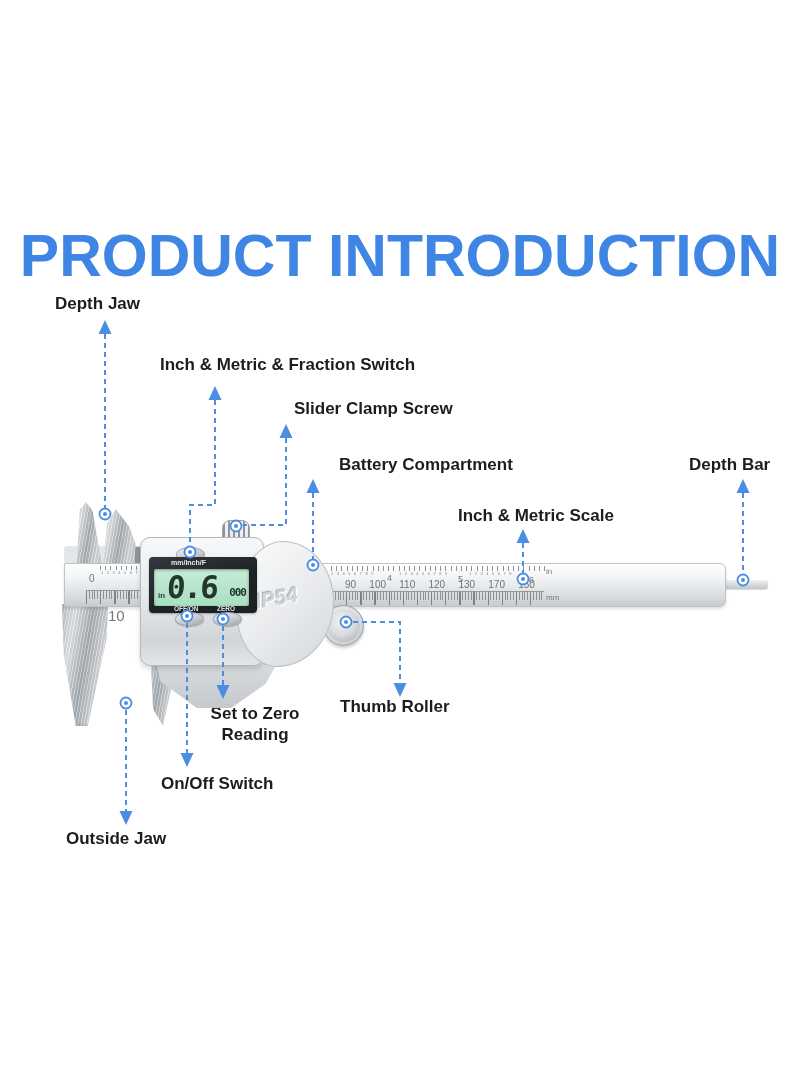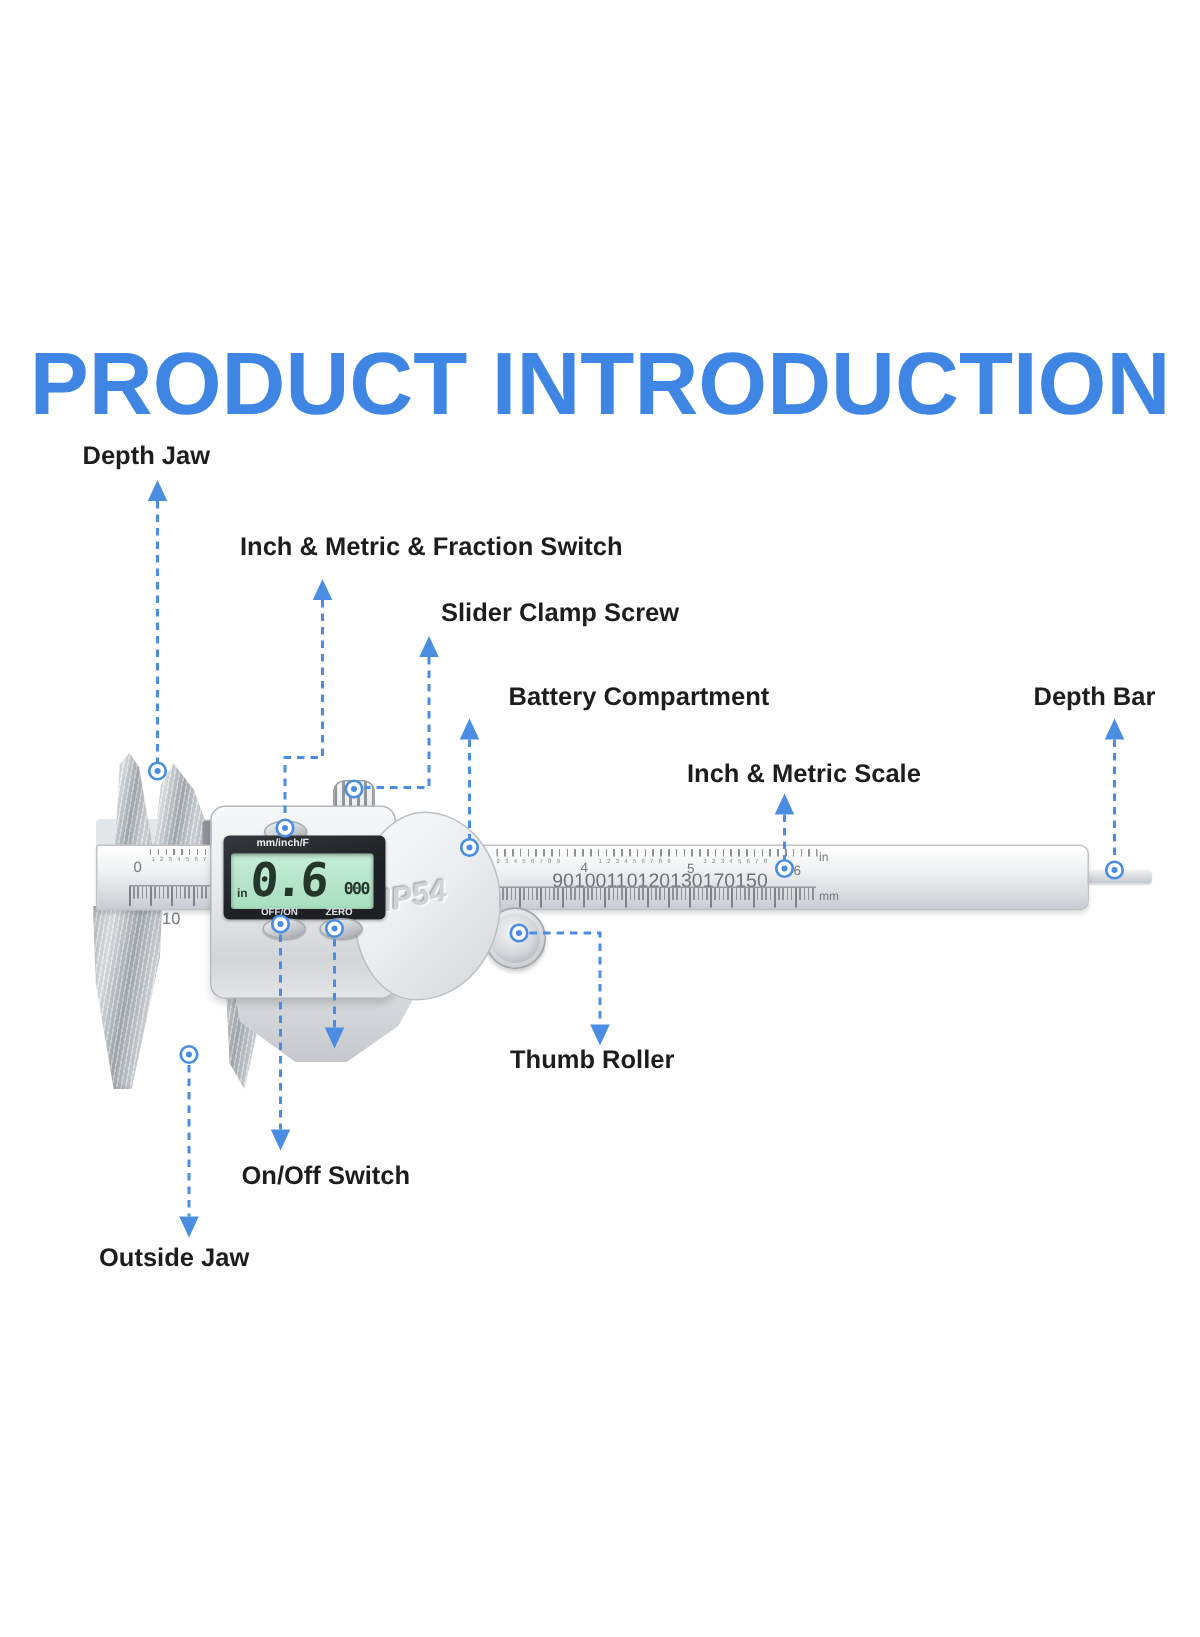--- a/index.html
+++ b/index.html
@@ -40,22 +40,22 @@
       background:repeating-linear-gradient(90deg,#8d9196 0 1px,transparent 1px 5.2px);}
   #inch-ticks-l{left:100px;top:566px;width:42px;height:4px;
       background:repeating-linear-gradient(90deg,#8d9196 0 1px,transparent 1px 5.2px);}
   .mmticks{border-top:1px solid #94989d;}
   .mmticks .minor{position:absolute;left:0;top:0;width:100%;height:8px;
       background:repeating-linear-gradient(90deg,#8d9196 0 1px,transparent 1px 2.83px);}
   .mmticks .major{position:absolute;left:0;top:0;width:100%;height:13px;
       background:repeating-linear-gradient(90deg,#7e8287 0 1.3px,transparent 1.3px 14.15px);}
   #mm-ticks-r{left:332px;top:591px;width:212px;height:13px;}
   #mm-ticks-l{left:86px;top:590px;width:56px;height:13px;}
-  #mm-numbers{left:345px;top:579px;width:190px;display:flex;justify-content:center;
-      position:absolute;z-index:4;font-size:13px;color:#6e7378;}
+  #mm-numbers{left:345px;top:579px;width:190px;display:flex;justify-content:space-between;
+      position:absolute;z-index:4;font-size:10px;color:#6e7378;}
   
   #thumb-roller{left:323px;top:605px;width:39px;height:39px;z-index:5;border-radius:50%;
       background:radial-gradient(circle at 45% 40%,#f4f5f6,#d6d9dc 45%,#aeb3b8 75%,#cdd0d3);
       border:1px solid #9ea3a8;box-shadow:0 2px 3px rgba(0,0,0,.2), inset 0 0 0 3px rgba(255,255,255,.35);}
   #clamp-screw{left:222px;top:520px;width:26px;height:28px;z-index:6;border-radius:8px 8px 3px 3px;
       background:repeating-linear-gradient(90deg,rgba(80,86,92,.5) 0 2px,rgba(255,255,255,.65) 2px 5px),
                  linear-gradient(180deg,#d8dbde,#bfc3c7);border:1px solid #9aa0a5;}
   #screw-neck{left:229px;top:548px;width:12px;height:12px;z-index:5;background:#c2c6ca;border-radius:2px;}
   #slider-main{left:140px;top:537px;width:122px;height:127px;z-index:6;border-radius:10px;
       background:linear-gradient(180deg,#f7f8f9,#e7e9eb 45%,#d2d5d8 80%,#e3e5e7);
@@ -100,21 +100,21 @@
   <div class="part metal" id="prong-right"></div>
   <div class="part" id="head-plate"></div>
   <div class="part" id="gib-block"></div>
   <div class="part metal" id="jaw-fixed"></div>
   <div class="part metal" id="jaw-moving"></div>
   <div class="part" id="beam"></div>
 
   <div class="tickrow" id="inch-ticks-l"></div>
   <div class="tinydigits" style="left:101px;top:570px;">1 2 3 4 5 6 7</div>
   <div class="scale-txt" style="left:89px;top:573px;font-size:10px;">0</div>
-  <div class="scale-txt" style="left:108px;top:607px;font-size:11px;">10</div>
+  <div class="scale-txt" style="left:108px;top:607px;font-size:15px;">10</div>
   <div class="tickrow mmticks" id="mm-ticks-l">
     <div class="minor"></div>
     <div class="major"></div>
   </div>
 
   <div class="tickrow" id="inch-ticks-r"></div>
   <div class="tinydigits" style="left:331px;top:571px;">2 3 4 5 6 7 8 9</div>
   <div class="scale-txt" style="left:387px;top:573px;font-size:9px;">4</div>
   <div class="tinydigits" style="left:399px;top:571px;">1 2 3 4 5 6 7 8 9</div>
   <div class="scale-txt" style="left:458px;top:574px;font-size:9px;">5</div>
@@ -158,20 +158,24 @@
   <div class="oval-btn" id="btn-onoff"></div>
   <div class="oval-btn" id="btn-zero"></div>
 
   <div class="lbl" style="left:55px;top:294px;">Depth Jaw</div>
   <div class="lbl" style="left:160px;top:355px;">Inch &amp; Metric &amp; Fraction Switch</div>
   <div class="lbl" style="left:257px;top:399px;margin-left:37px;">Slider Clamp Screw</div>
   <div class="lbl" style="left:311px;top:455px;margin-left:28px;">Battery Compartment</div>
   <div class="lbl" style="left:689px;top:455px;text-align:right;">Depth Bar</div>
   <div class="lbl" style="left:458px;top:506px;">Inch &amp; Metric Scale</div>
   <div class="lbl" style="left:340px;top:697px;">Thumb Roller</div>
+  <div class="lbl" style="left:185px;top:703px;width:140px;text-align:center;line-height:1.25;white-space:normal;">
+    <div>Set to Zero</div>
+    <div>Reading</div>
+  </div>
   <div class="lbl" style="left:161px;top:774px;">On/Off Switch</div>
   <div class="lbl" style="left:66px;top:829px;">Outside Jaw</div>
 
   <svg id="overlay" viewBox="0 0 800 1091">
     <g stroke="#4a8de2" stroke-width="2" fill="none" stroke-dasharray="5 4">
       <polyline points="105,334 105,508"></polyline>
       <polyline points="215,400 215,505 190,505 190,546"></polyline>
       <polyline points="286,438 286,525 243,525"></polyline>
       <polyline points="313,493 313,559"></polyline>
       <polyline points="743,493 743,574"></polyline>

